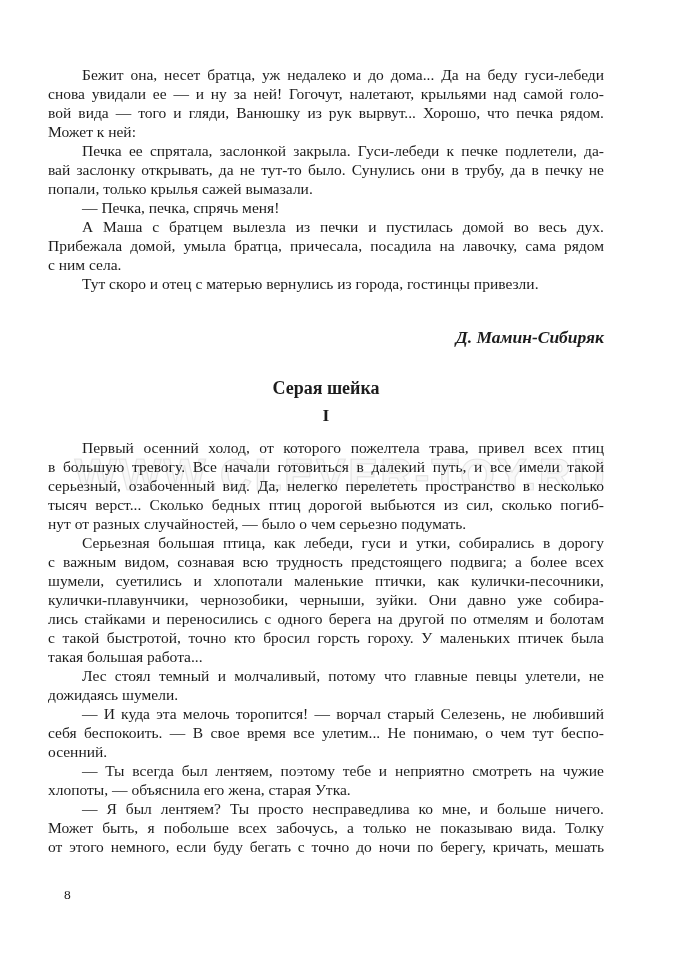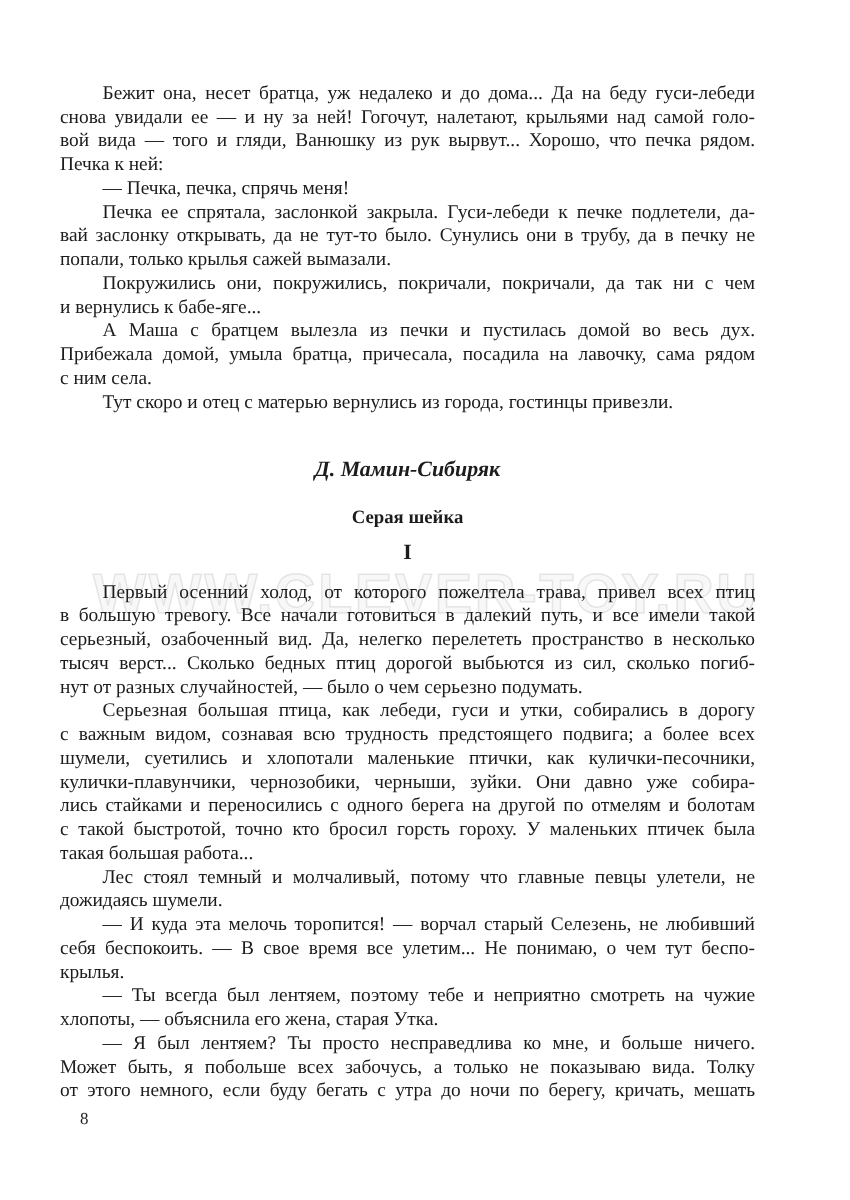--- a/index.html
+++ b/index.html
@@ -23,26 +23,26 @@
   .para { margin: 0; }
   .ln { text-align: justify; text-align-last: justify; white-space: normal; }
   .ln.first { text-indent: 34px; }
   .ln.last { text-align-last: left; }
   .author {
     margin-top: 34px;
     font-weight: bold;
     font-style: italic;
     font-size: 17.5px;
     line-height: 21px;
-    text-align: center;
+    text-align: right;
   }
   .title {
-    margin-top: 16px;
+    margin-top: 28px;
     font-weight: bold;
-    font-size: 15px;
+    font-size: 18px;
     line-height: 24px;
     text-align: center;
   }
   .roman {
     margin-top: 5px;
     font-weight: bold;
     font-size: 17.5px;
     line-height: 20px;
     text-align: center;
   }
@@ -74,33 +74,29 @@
 </head>
 <body>
 
 <div class="page">
   <div class="watermark">WWW.CLEVER-TOY.RU</div>
   <div class="textblock">
       <div class="para">
         <div class="ln first">Бежит она, несет братца, уж недалеко и до дома... Да на беду гуси-лебеди</div>
         <div class="ln">снова увидали ее — и ну за ней! Гогочут, налетают, крыльями над самой голо-</div>
         <div class="ln">вой вида — того и гляди, Ванюшку из рук вырвут... Хорошо, что печка рядом.</div>
-        <div class="ln last">Печка к ней:</div>
-      </div>
-      <div class="para">
-        <div class="ln first last">— Печка, печка, спрячь меня!</div>
+        <div class="ln last">Может к ней:</div>
       </div>
       <div class="para">
         <div class="ln first">Печка ее спрятала, заслонкой закрыла. Гуси-лебеди к печке подлетели, да-</div>
         <div class="ln">вай заслонку открывать, да не тут-то было. Сунулись они в трубу, да в печку не</div>
         <div class="ln last">попали, только крылья сажей вымазали.</div>
       </div>
       <div class="para">
-        <div class="ln first">Покружились они, покружились, покричали, покричали, да так ни с чем</div>
-        <div class="ln last">и вернулись к бабе-яге...</div>
+        <div class="ln first last">— Печка, печка, спрячь меня!</div>
       </div>
       <div class="para">
         <div class="ln first">А Маша с братцем вылезла из печки и пустилась домой во весь дух.</div>
         <div class="ln">Прибежала домой, умыла братца, причесала, посадила на лавочку, сама рядом</div>
         <div class="ln last">с ним села.</div>
       </div>
       <div class="para">
         <div class="ln first last">Тут скоро и отец с матерью вернулись из города, гостинцы привезли.</div>
       </div>
       <div class="author">Д. Мамин-Сибиряк</div>
@@ -122,26 +118,26 @@
         <div class="ln">с такой быстротой, точно кто бросил горсть гороху. У маленьких птичек была</div>
         <div class="ln last">такая большая работа...</div>
       </div>
       <div class="para">
         <div class="ln first">Лес стоял темный и молчаливый, потому что главные певцы улетели, не</div>
         <div class="ln last">дожидаясь шумели.</div>
       </div>
       <div class="para">
         <div class="ln first">— И куда эта мелочь торопится! — ворчал старый Селезень, не любивший</div>
         <div class="ln">себя беспокоить. — В свое время все улетим... Не понимаю, о чем тут беспо-</div>
-        <div class="ln last">крылья.</div>
+        <div class="ln last">осенний.</div>
       </div>
       <div class="para">
         <div class="ln first">— Ты всегда был лентяем, поэтому тебе и неприятно смотреть на чужие</div>
         <div class="ln last">хлопоты, — объяснила его жена, старая Утка.</div>
       </div>
       <div class="para">
         <div class="ln first">— Я был лентяем? Ты просто несправедлива ко мне, и больше ничего.</div>
         <div class="ln">Может быть, я побольше всех забочусь, а только не показываю вида. Толку</div>
-        <div class="ln">от этого немного, если буду бегать с утра до ночи по берегу, кричать, мешать</div>
+        <div class="ln">от этого немного, если буду бегать с точно до ночи по берегу, кричать, мешать</div>
       </div>
     </div>
   <div class="pagenum">8</div>
 </div>
 
 </body></html>

